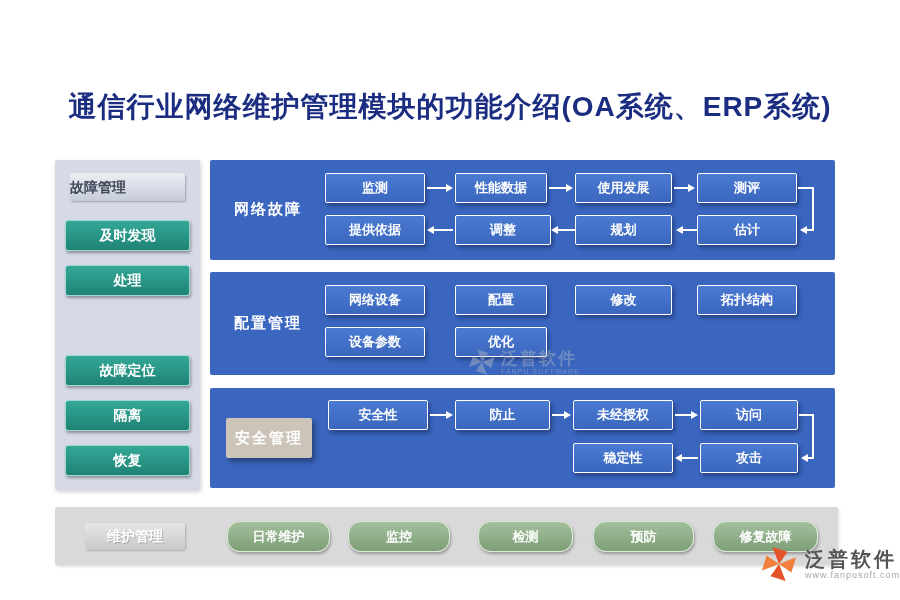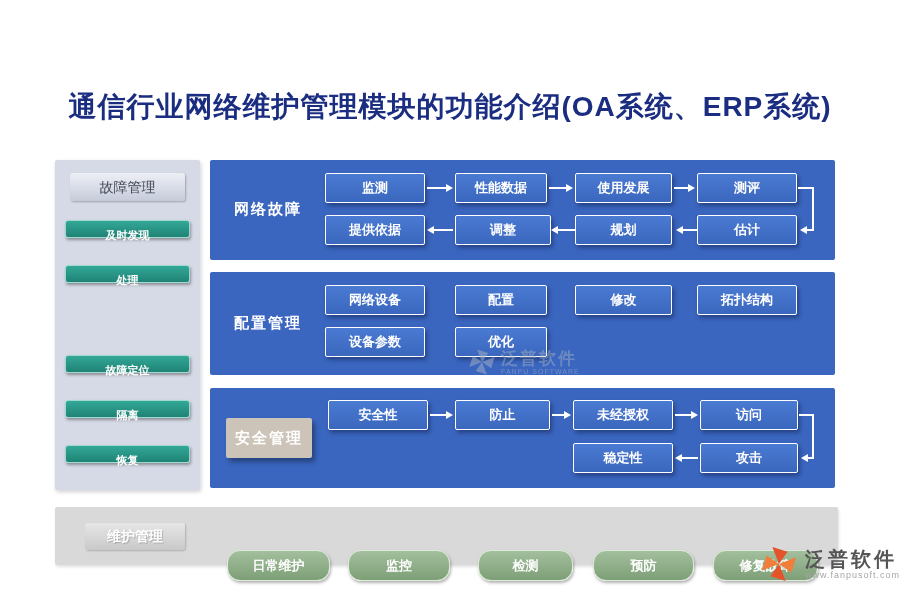--- a/index.html
+++ b/index.html
@@ -7,25 +7,25 @@
     font-family:"Liberation Sans","DejaVu Sans",sans-serif; }
   .canvas { position:absolute; left:0; top:0; width:900px; height:600px; background:#fff; }
 
   .title { position:absolute; top:88px; left:0; width:100%; text-align:center;
     font-size:28px; font-weight:bold; color:#1b2d80; letter-spacing:1px; }
 
   
   .sidebar { position:absolute; left:55px; top:160px; width:145px; height:330px;
     background:#d6dae6; box-shadow:1px 2px 4px rgba(0,0,0,.18); border-radius:2px; }
   .sidebar-header { position:absolute; left:15px; top:13px; width:115px; height:28px;
-    line-height:28px; text-align:center; font-size:14px; font-weight:normal; color:#3f4656;
+    line-height:28px; font-size:14px; font-weight:bold; color:#3f4656;
     background:linear-gradient(#edeff5,#c6cbda); border-radius:3px;
     box-shadow:1px 1px 2px rgba(0,0,0,.25); }
-  .teal-btn { position:absolute; left:10px; width:125px; height:18px; line-height:29px;
-    text-align:center; font-size:11px; font-weight:bold; color:#fff;
+  .teal-btn { position:absolute; left:10px; width:125px; height:31px; line-height:29px;
+    text-align:center; font-size:14px; font-weight:bold; color:#fff;
     background:linear-gradient(#33a897,#1f8375); border:1px solid #9fd9cf; border-radius:3px;
     box-shadow:1px 2px 3px rgba(0,0,0,.35); }
 
   
   .panel { position:absolute; left:210px; width:625px; background:#3a66c0; border-radius:2px; }
   .p1 { top:160px; height:100px; }
   .p2 { top:272px; height:103px; }
   .p3 { top:388px; height:100px; }
   .panel-label { position:absolute; left:24px; font-size:15px; font-weight:bold; color:#fff;
     letter-spacing:2px; }
@@ -48,21 +48,21 @@
   
   .bottombar { position:absolute; left:55px; top:507px; width:783px; height:58px;
     background:#d9d9d9; border-radius:2px; box-shadow:1px 2px 3px rgba(0,0,0,.12); }
   .bottom-label { position:absolute; left:30px; top:16px; width:100px; height:27px;
     line-height:27px; text-align:center; font-size:14px; font-weight:bold; color:#fff;
     background:linear-gradient(#e6e6e6,#c9c9c9); border-radius:3px;
     text-shadow:1px 1px 1px rgba(0,0,0,.2); box-shadow:1px 1px 2px rgba(0,0,0,.2); }
   .green-btn { position:absolute; top:14px; height:31px; line-height:29px; text-align:center;
     font-size:13px; font-weight:bold; color:#fff;
     background:linear-gradient(#a3bf9d,#7d9f77); border:1px solid #dcebd8; border-radius:13px;
-    box-shadow:1px 2px 3px rgba(0,0,0,.3);margin-top:29px; }
+    box-shadow:1px 2px 3px rgba(0,0,0,.3); }
 
   
   .watermark { position:absolute; left:468px; top:348px; display:flex; align-items:center;
     gap:5px; opacity:.5; }
   .wm-text { font-size:17px; font-weight:bold; color:#9fadc0; letter-spacing:2px; line-height:18px; }
   .wm-sub { font-size:7px; color:#aab6c6; letter-spacing:1px; }
 
   
   .logo { position:absolute; left:760px; top:545px; display:flex; align-items:center; gap:7px; }
   .logo-name { font-size:20px; font-weight:bold; color:#555; letter-spacing:3px; line-height:22px; }

